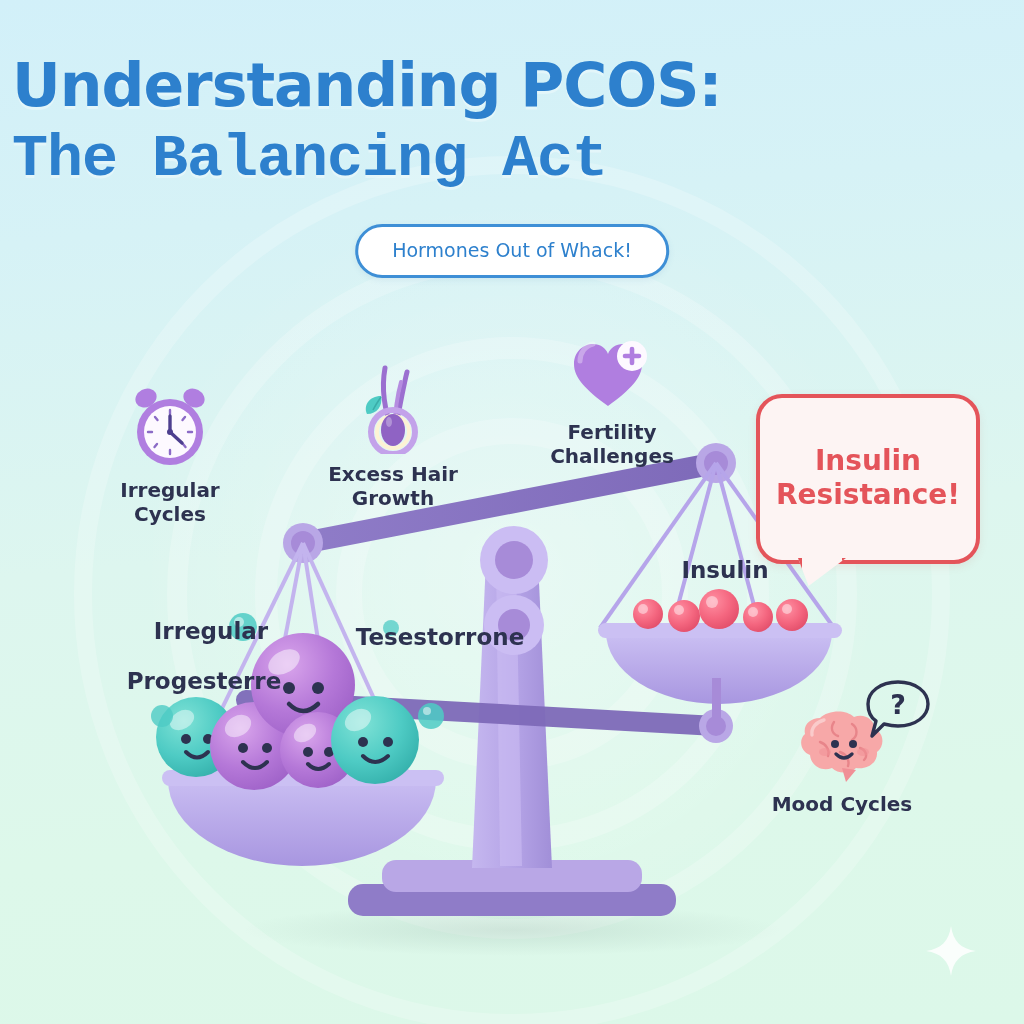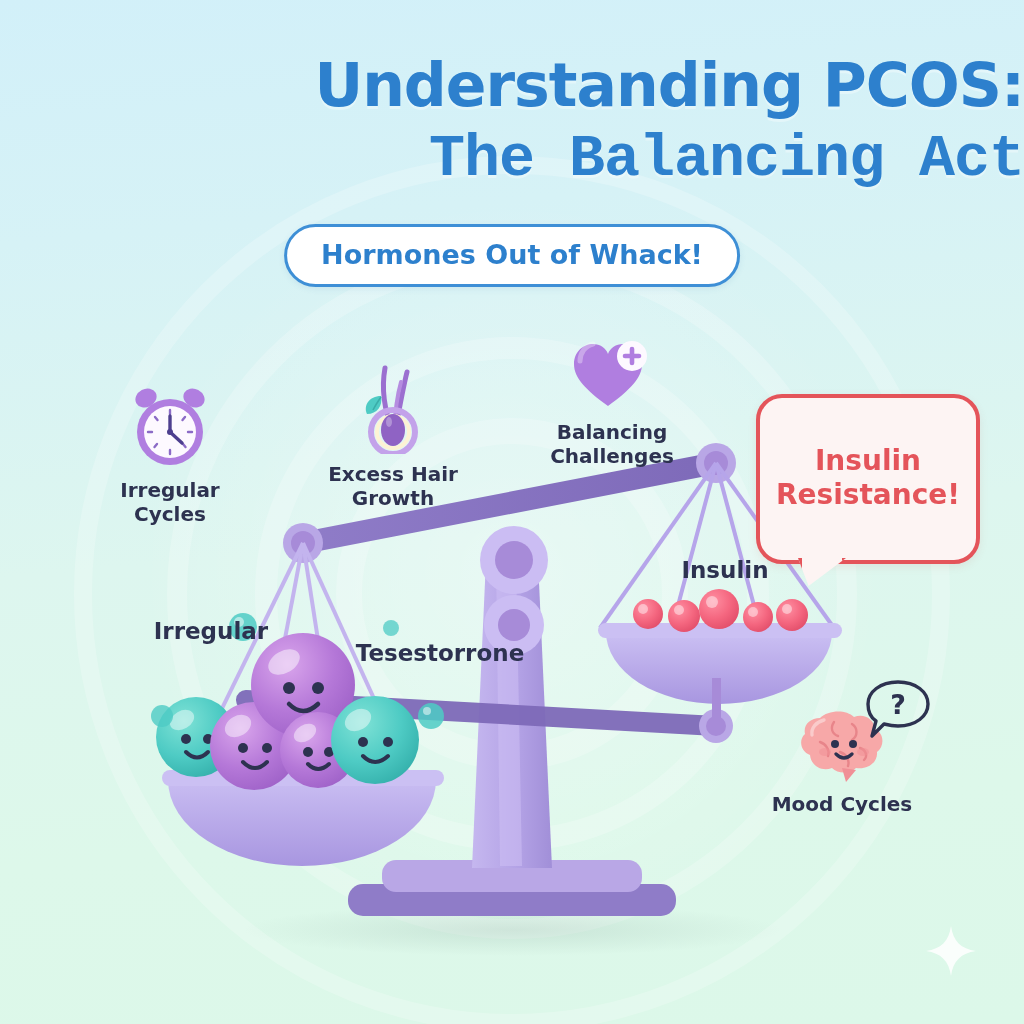--- a/index.html
+++ b/index.html
@@ -38,36 +38,36 @@
         rgba(255,255,255,0.00) 52deg,
         rgba(255,255,255,0.18) 60deg,
         rgba(255,255,255,0.00) 70deg,
         rgba(255,255,255,0.00) 360deg);
     pointer-events:none;
   }
 
   
   .title{
     position:absolute;left:0;right:0;top:48px;
-    text-align:right;
+    text-align:left;
     font-weight:bold;
     font-size:60px;line-height:74px;
     letter-spacing:-1px;
     color:#2d80cd;
     text-shadow:0 3px 0 rgba(255,255,255,0.35);
     padding-left:12px;
   }
   .title .l2{display:block;font-family:Liberation Mono, monospace;}
   .pill{
     position:absolute;left:50%;top:224px;transform:translateX(-50%);
     background:#ffffff;
     border:3px solid #3e8fd6;
     border-radius:34px;
     padding:12px 34px 14px;
-    font-size:27px;font-weight:bold;color:#2d80cd;
+    font-size:19px;font-weight:normal;color:#2d80cd;
     box-shadow:0 2px 6px rgba(60,120,180,0.10);
     white-space:nowrap;
   }
 
   
   .lbl{
     position:absolute;
     color:#2d3250;font-weight:bold;
     text-align:center;
     line-height:1.18;
@@ -299,21 +299,22 @@
         <circle cx="787" cy="609" r="5" fill="#ffffff" opacity="0.45"></circle>
     </g>
 
     <g>
       <path d="M826 520 q-14 -18 -28 2 q-14 20 -28 2" stroke="#e4545a" stroke-width="9" fill="none" stroke-linecap="round"></path>
       <path d="M770 524 l22 -11 l-2 24 Z" fill="#e4545a"></path>
     </g>
   </svg>
 
   <div class="lbl" style="left:126px;top:618px;width:170px;font-size:23px;">Irregular</div>
-  <div class="lbl" style="left:340px;top:640px;width:200px;font-size:23px;">Tesestorrone</div>
+  <div class="lbl" style="left:104px;top:668px;width:200px;font-size:23px;">Progesterre</div>
+  <div class="lbl" style="left:340px;top:624px;width:200px;font-size:23px;">Tesestorrone</div>
   <div class="lbl" style="left:640px;top:557px;width:170px;font-size:23px;">Insulin</div>
 
   <div class="sym" style="left:318px;top:362px;width:150px;">
     <div class="follicle">
       <svg viewBox="0 0 84 92" width="84" height="92">
         <path d="M42 70 C34 50 30 28 34 6" stroke="#9b6fd0" stroke-width="5" fill="none" stroke-linecap="round"></path>
         <path d="M44 70 C48 48 52 26 56 10" stroke="#9b6fd0" stroke-width="5" fill="none" stroke-linecap="round"></path>
         <path d="M43 70 C44 50 46 34 50 20" stroke="#b58ce0" stroke-width="4" fill="none" stroke-linecap="round"></path>
         <path d="M30 34 C18 34 12 44 16 52 C26 52 32 44 30 34 Z" fill="#4ecbc4"></path>
         <path d="M22 48 C25 42 28 38 30 35" stroke="#3aada9" stroke-width="1.6" fill="none"></path>
@@ -357,21 +358,21 @@
       <svg viewBox="0 0 84 76" width="84" height="76">
         <path d="M38 70 C16 54 4 42 4 28 C4 16 13 8 23 8 C30 8 36 12 38 18 C40 12 46 8 53 8 C63 8 72 16 72 28 C72 42 60 54 38 70 Z" fill="#b07ee0"></path>
         <path d="M23 8 C15 10 10 17 10 25" stroke="#ffffff" stroke-width="5" opacity="0.32" fill="none" stroke-linecap="round"></path>
         <circle cx="62" cy="20" r="15" fill="#fdf9ff"></circle>
         <g stroke="#b07ee0" stroke-width="4.6" stroke-linecap="round">
           <line x1="62" y1="13" x2="62" y2="27"></line>
           <line x1="55" y1="20" x2="69" y2="20"></line>
         </g>
       </svg>
     </div>
-    <div class="cap">Balancing Challenges</div>
+    <div class="cap">Fertility Challenges</div>
   </div>
 
   <div class="sym" style="left:762px;top:700px;width:160px;">
     <div class="brain">
       <svg viewBox="0 0 96 84" width="96" height="84">
         <path d="M26 18 C16 18 9 25 11 34 C4 40 7 52 16 55 C17 66 28 72 38 68 C44 74 56 74 62 68 C74 70 84 62 83 52 C91 46 90 33 81 29 C80 19 70 13 60 17 C52 9 34 10 26 18 Z" fill="#f7a8a8"></path>
         <path d="M30 20 C22 22 17 28 18 35" stroke="#ffffff" stroke-width="3.4" opacity="0.40" fill="none" stroke-linecap="round"></path>
         <g stroke="#e8858a" stroke-width="2.4" fill="none" stroke-linecap="round">
           <path d="M40 22 C36 28 38 34 44 36"></path>
           <path d="M58 24 C64 28 64 36 58 40"></path>

